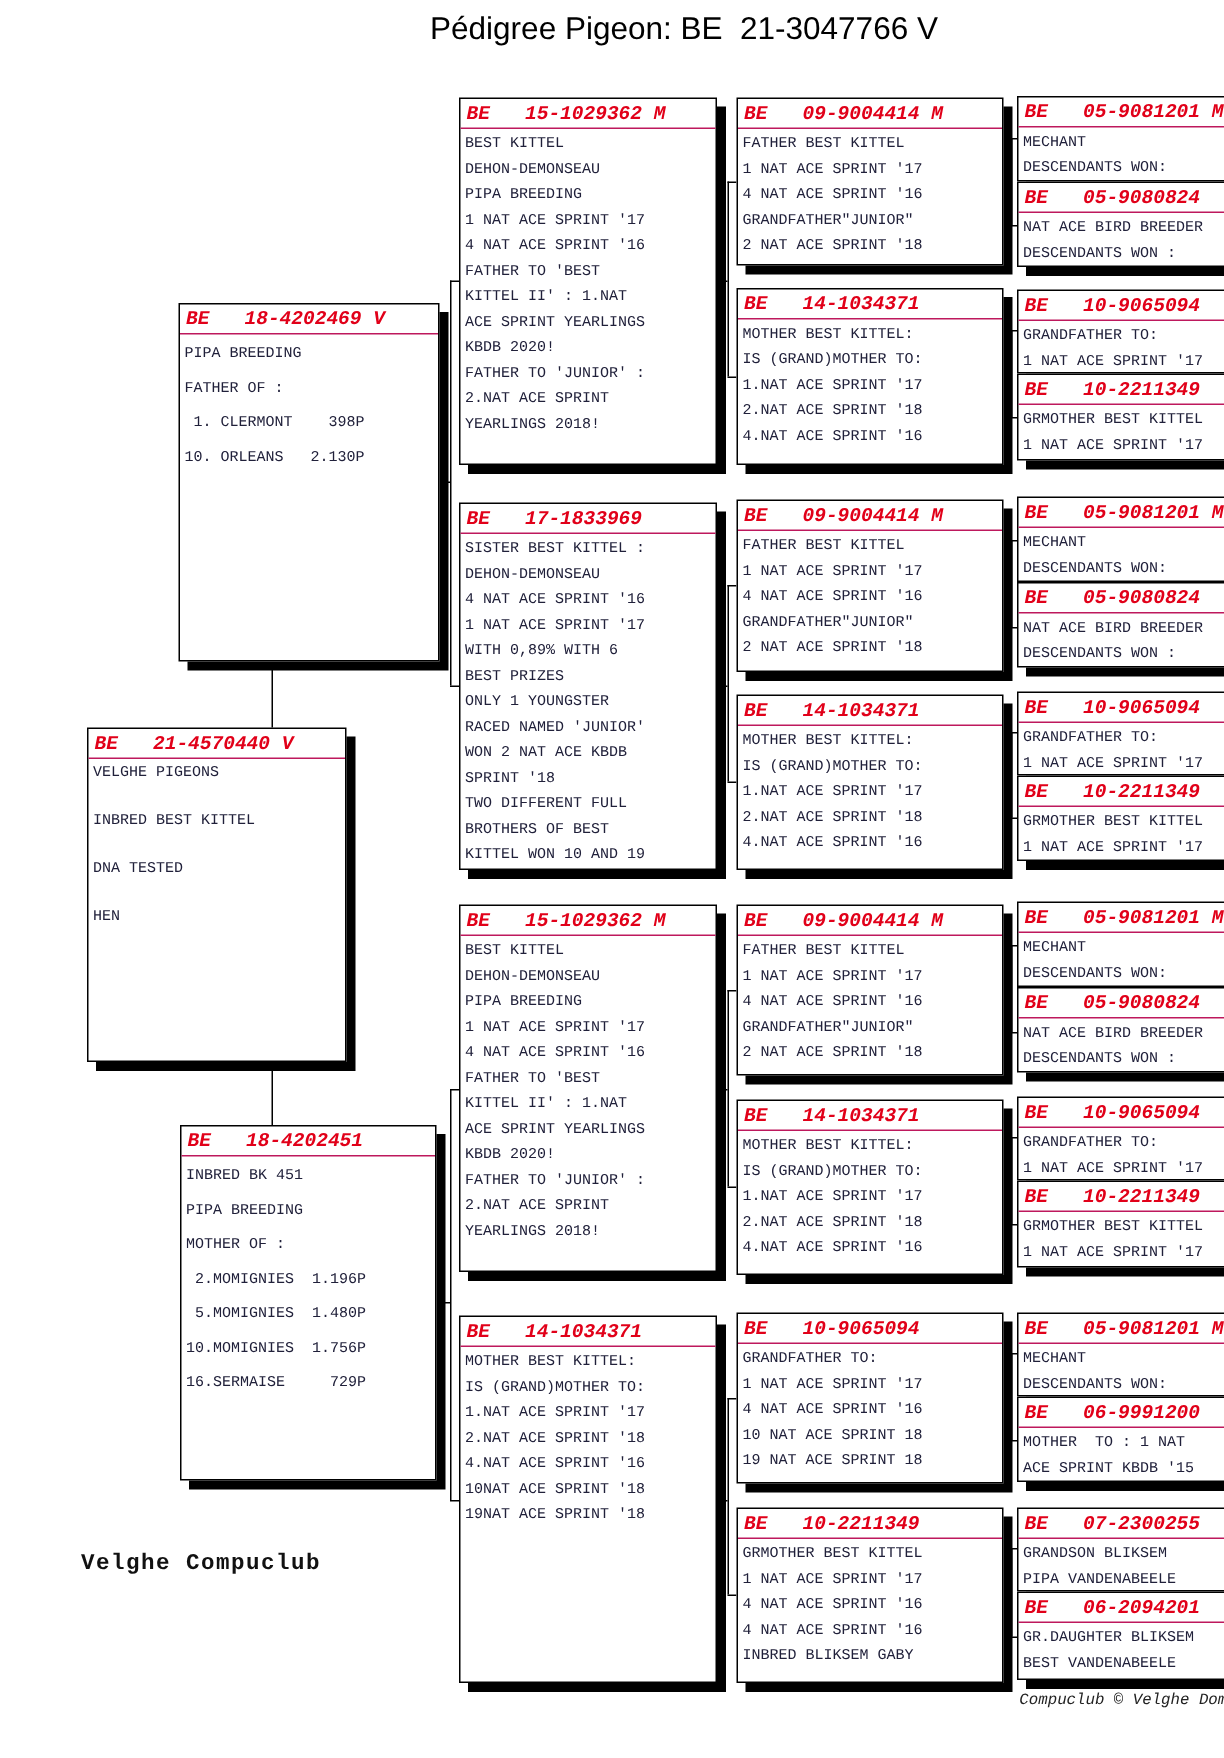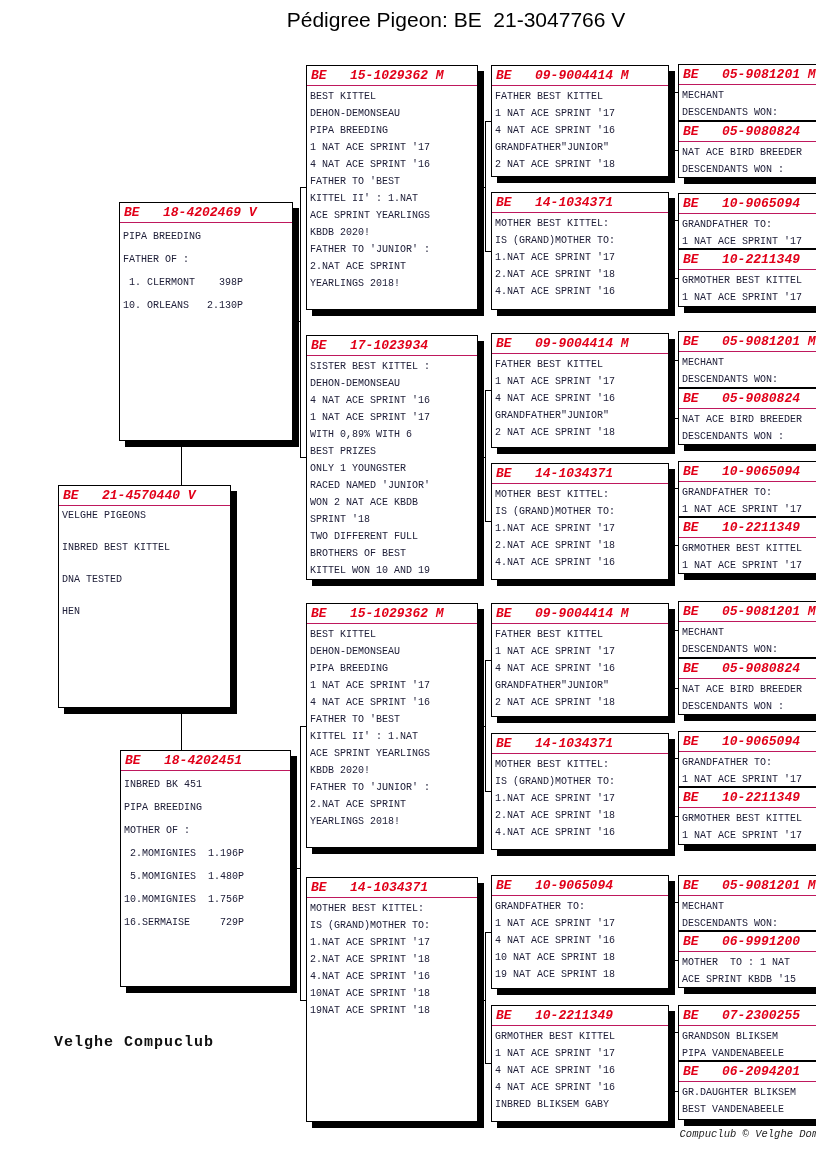--- a/index.html
+++ b/index.html
@@ -144,21 +144,21 @@
 4 NAT ACE SPRINT '16
 FATHER TO 'BEST
 KITTEL II' : 1.NAT
 ACE SPRINT YEARLINGS
 KBDB 2020!
 FATHER TO 'JUNIOR' :
 2.NAT ACE SPRINT
 YEARLINGS 2018!</div>
   </div>
   <div class="box" style="left:258px;top:335px;width:172px;height:245px">
-    <div class="ring">BE   17-1023934</div>
+    <div class="ring">BE   17-1833969</div>
     <div class="body">SISTER BEST KITTEL :
 DEHON-DEMONSEAU
 4 NAT ACE SPRINT '16
 1 NAT ACE SPRINT '17
 WITH 0,89% WITH 6
 BEST PRIZES
 ONLY 1 YOUNGSTER
 RACED NAMED 'JUNIOR'
 WON 2 NAT ACE KBDB
 SPRINT '18

